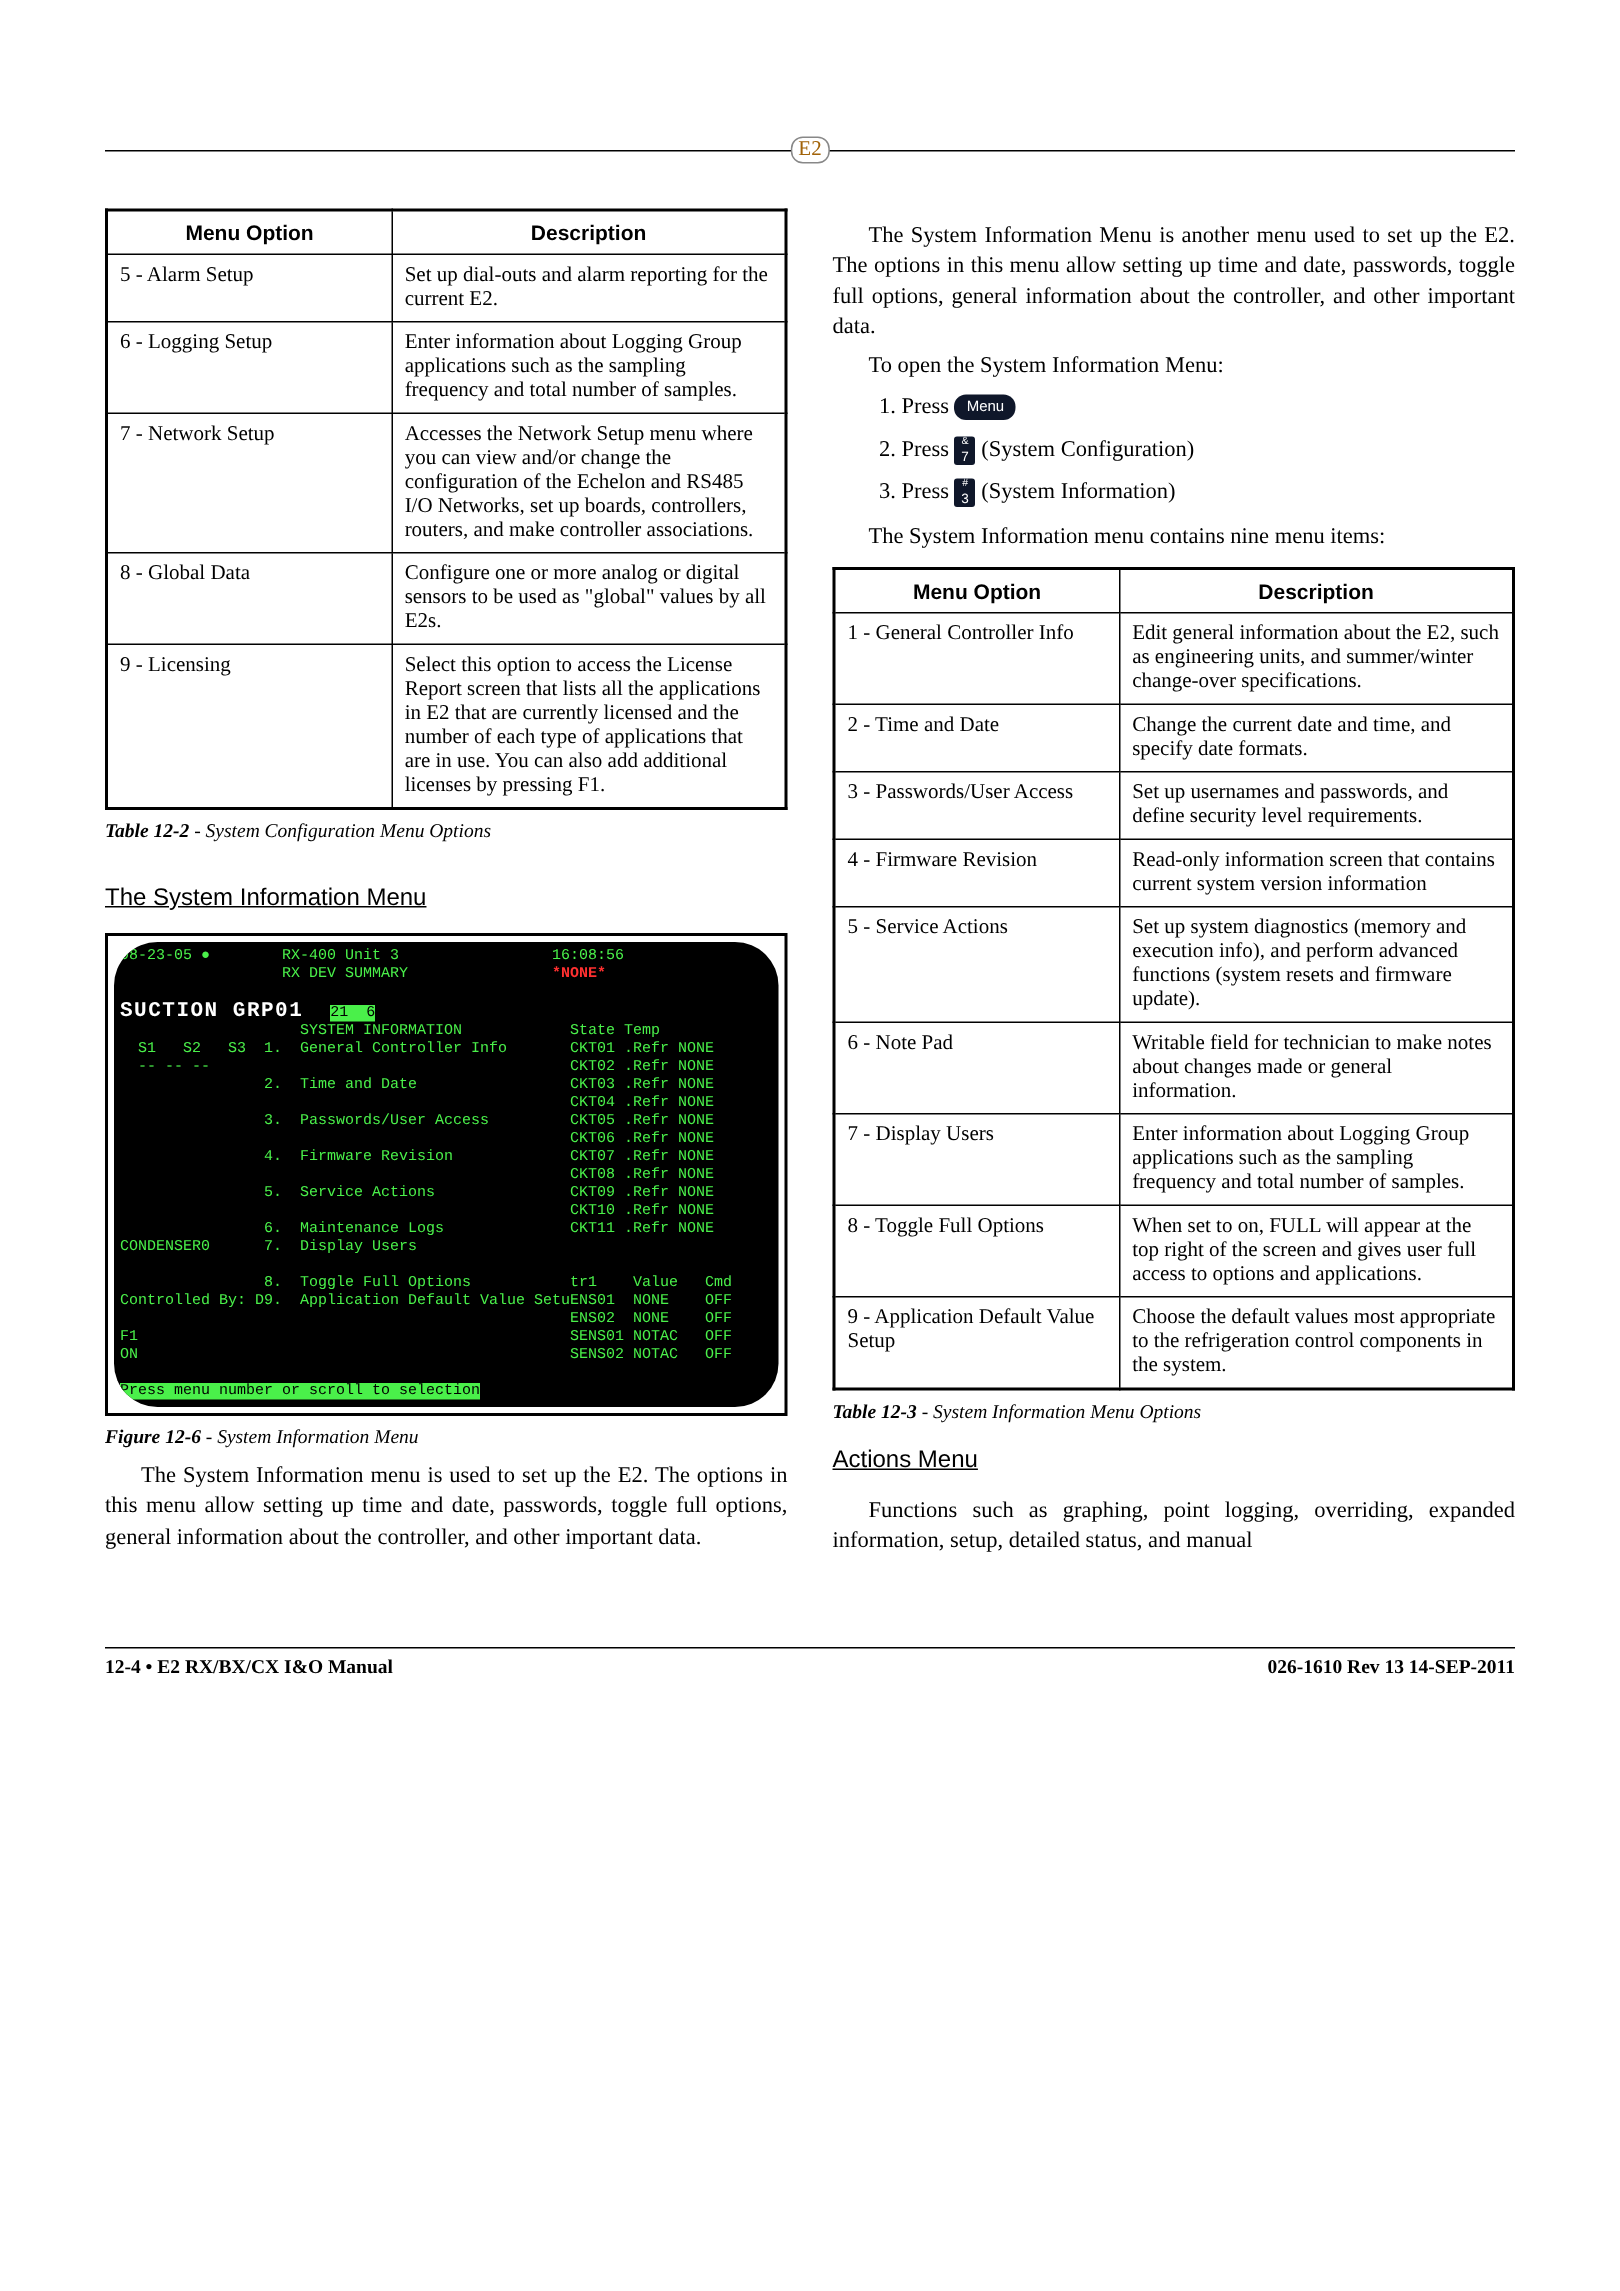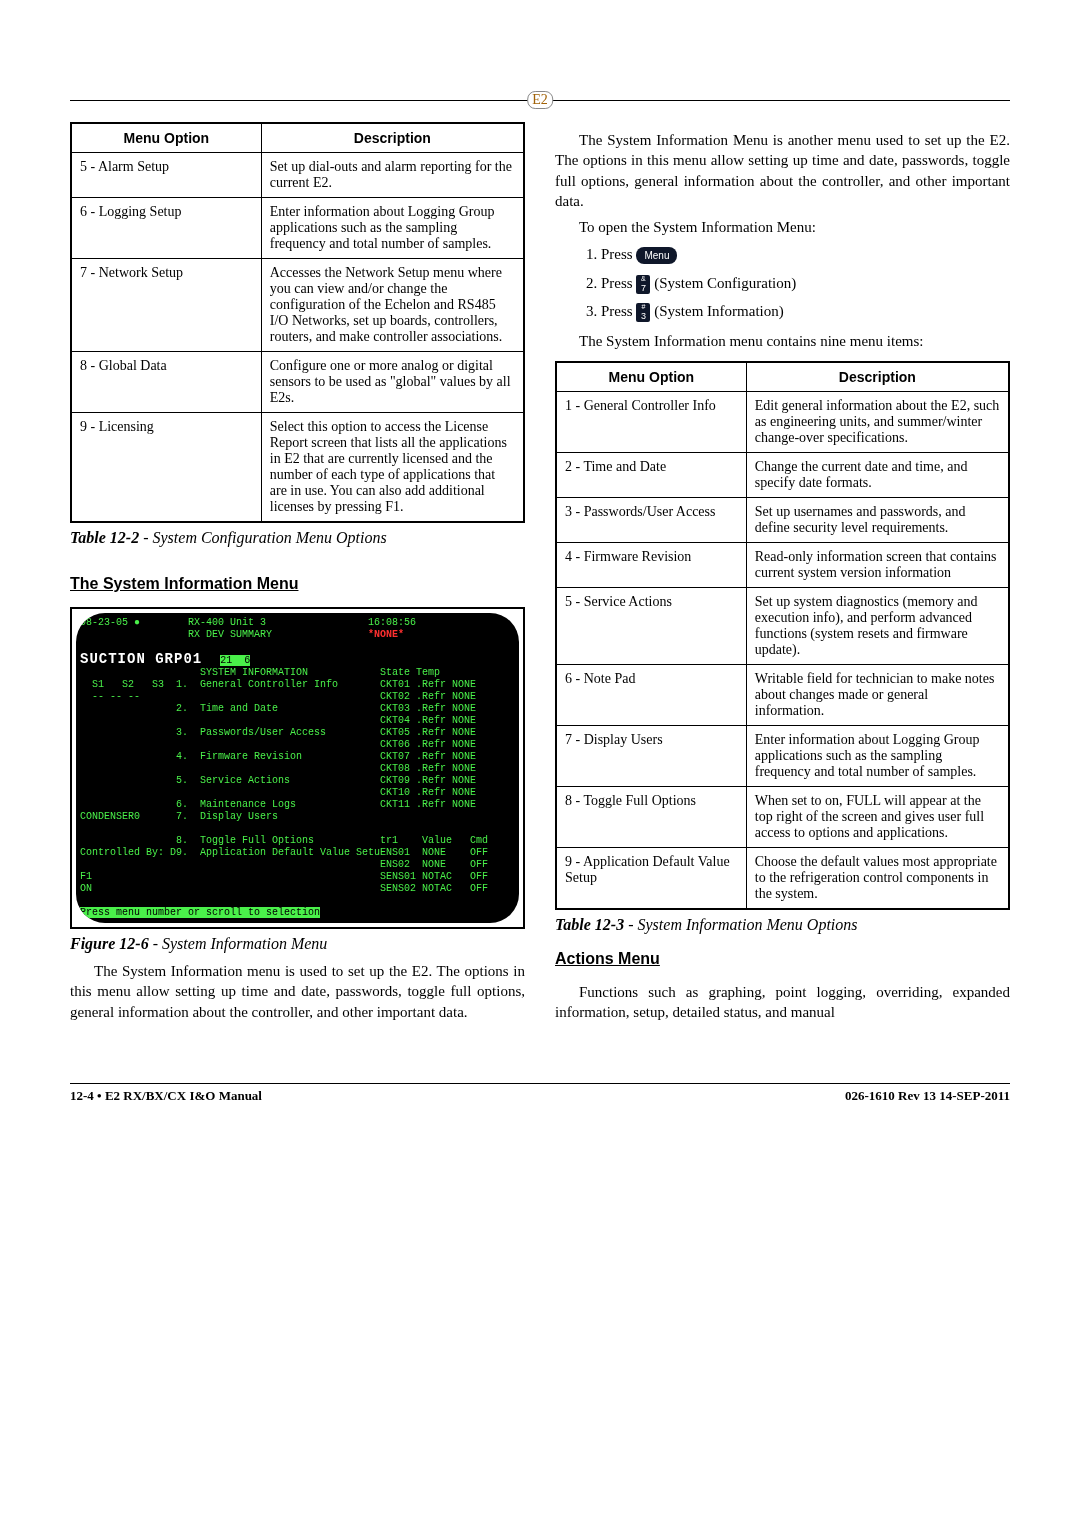--- a/index.html
+++ b/index.html
@@ -29,21 +29,21 @@
     padding: 0 4px;
     font-size: 14px;
     color: #a16207;
     border: 1px solid #888;
     border-radius: 8px;
     line-height: 16px;
   }
   .two-col {
     display: flex;
     gap: 30px;
-    margin-top: 21px;
+    margin-top: 38px;
   }
   .col {
     flex: 1 1 0;
     min-width: 0;
   }
 
   table.opt {
     width: 100%;
     border-collapse: collapse;
     border: 2px solid #000;
@@ -56,29 +56,29 @@
     font-weight: 700;
     font-family: Arial, sans-serif;
     text-align: center;
   }
   table.opt td {
     border: 1px solid #000;
     padding: 6px 8px;
     vertical-align: top;
   }
   .caption {
-    font-size: 16px;
+    font-size: 13px;
     margin-top: 6px;
   }
   .caption b { font-style: italic; font-weight: 700; }
   .caption i { font-style: italic; }
 
   h3.section {
     font-family: Arial, sans-serif;
-    font-weight: 700;
+    font-weight: 400;
     font-size: 16px;
     text-decoration: underline;
     margin-top: 28px;
     margin-bottom: 14px;
   }
 
   
   .term-wrap {
     border: 2px solid #000;
     padding: 4px;

